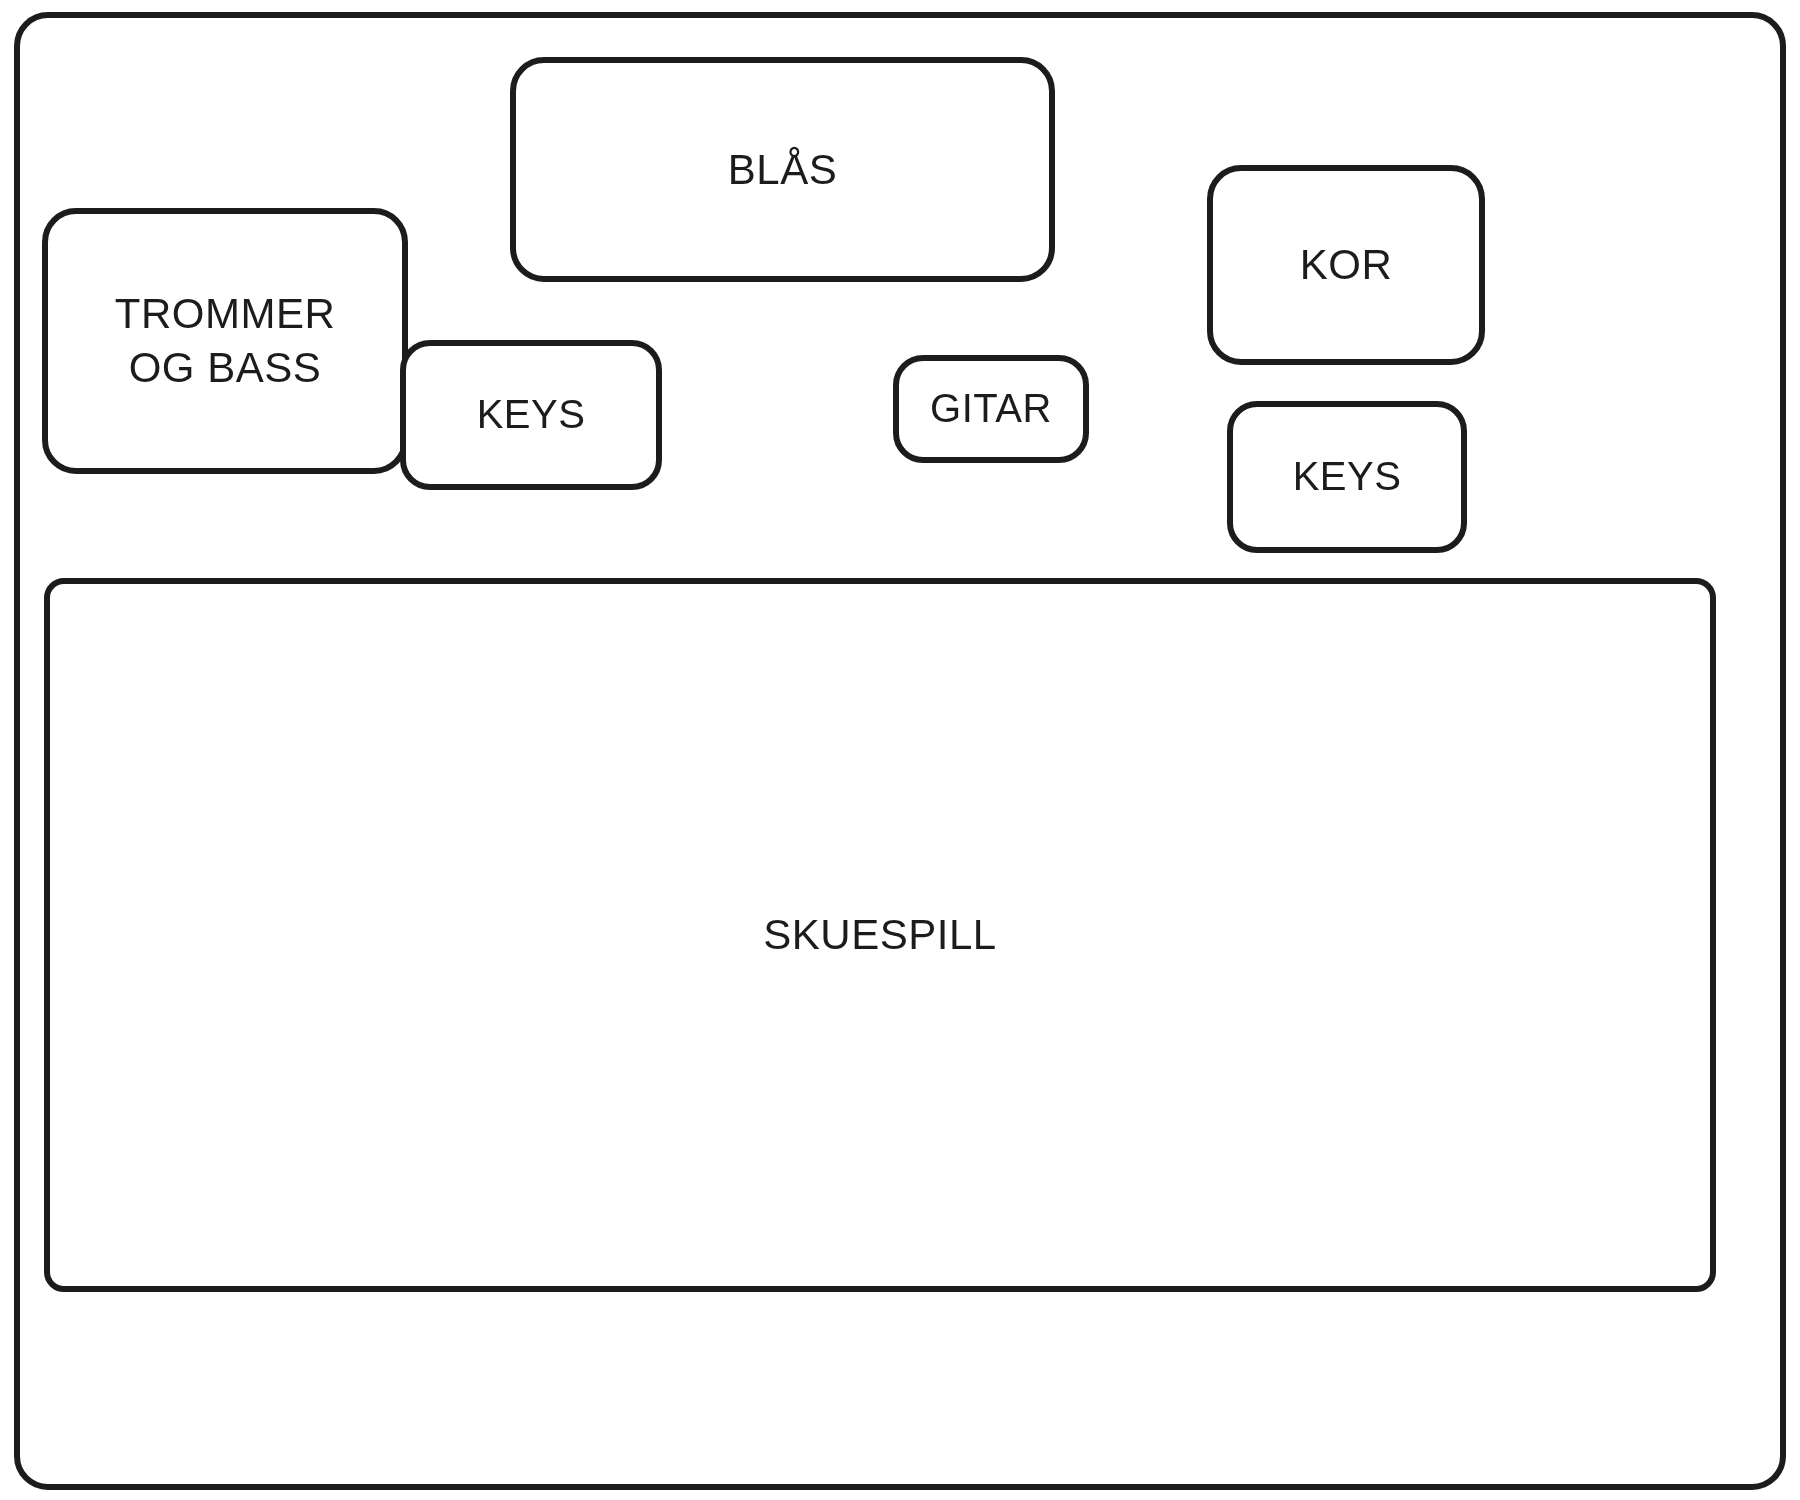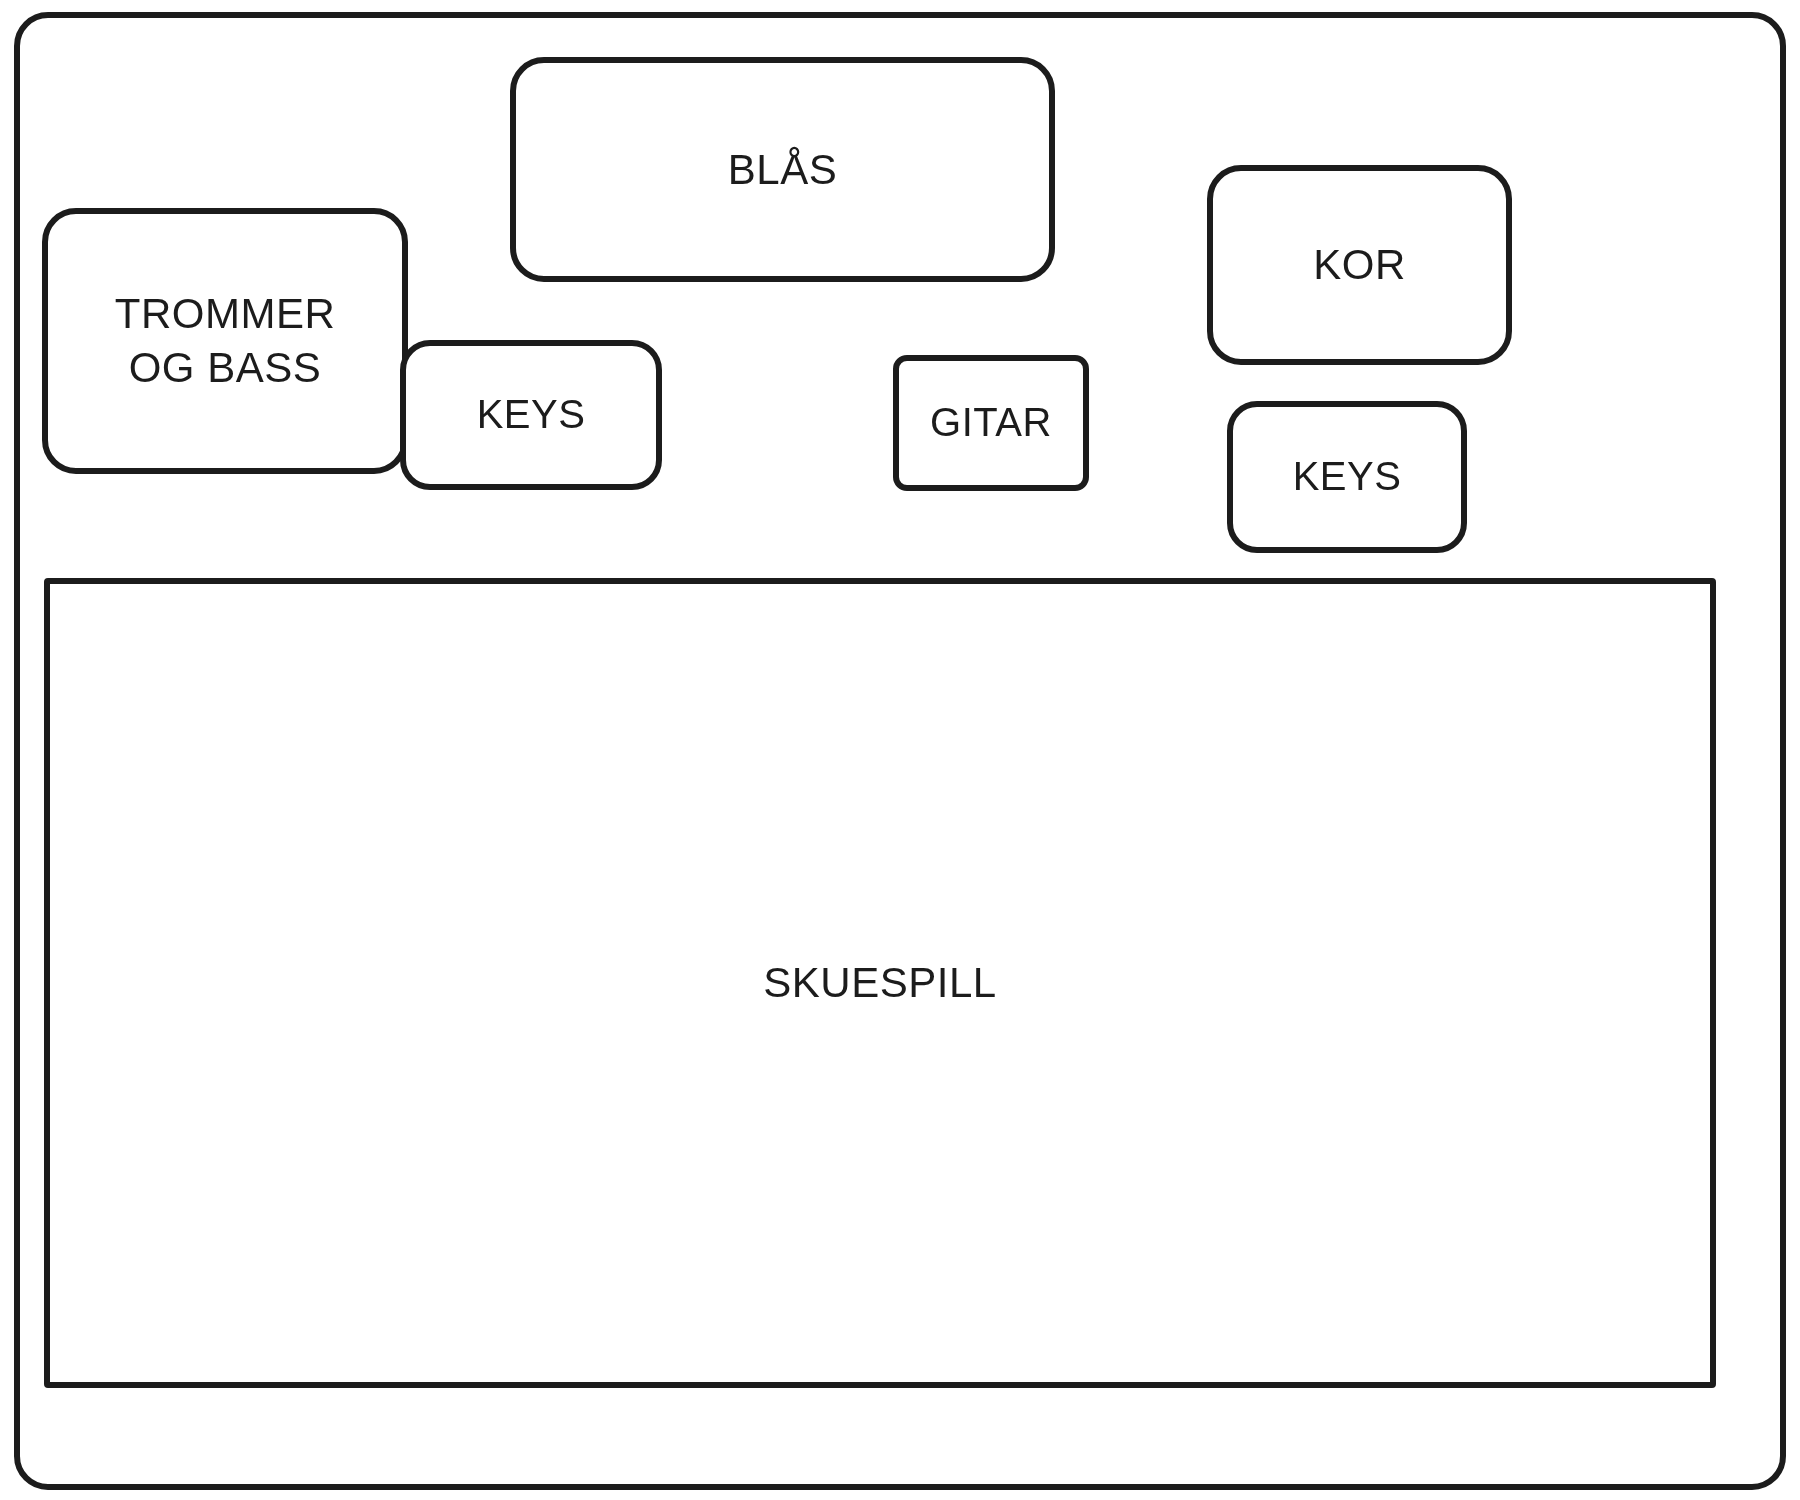--- a/index.html
+++ b/index.html
@@ -80,52 +80,52 @@
     height: 150px;
     border-radius: 30px;
   }
   #node-keys-center .node-label { font-size: 40px; }
 
   
   #node-gitar {
     left: 893px;
     top: 355px;
     width: 196px;
-    height: 136px;
-    border-radius: 14px;
+    height: 108px;
+    border-radius: 30px;
   }
   #node-gitar .node-label { font-size: 40px; }
 
   
   #node-kor {
     left: 1207px;
     top: 165px;
-    width: 305px;
+    width: 278px;
     height: 200px;
     border-radius: 34px;
   }
   #node-kor .node-label { font-size: 42px; }
 
   
   #node-keys-right {
     left: 1227px;
     top: 401px;
     width: 240px;
     height: 152px;
     border-radius: 30px;
   }
   #node-keys-right .node-label { font-size: 40px; }
 
   
   #node-skuespill {
     left: 44px;
     top: 578px;
     width: 1672px;
-    height: 810px;
-    border-radius: 4px;
+    height: 714px;
+    border-radius: 20px;
   }
   #node-skuespill .node-label { font-size: 42px; }
 </style>
 </head>
 <body>
 
 <div id="stage-diagram">
 
   <div class="node" id="outer-container"></div>
 

